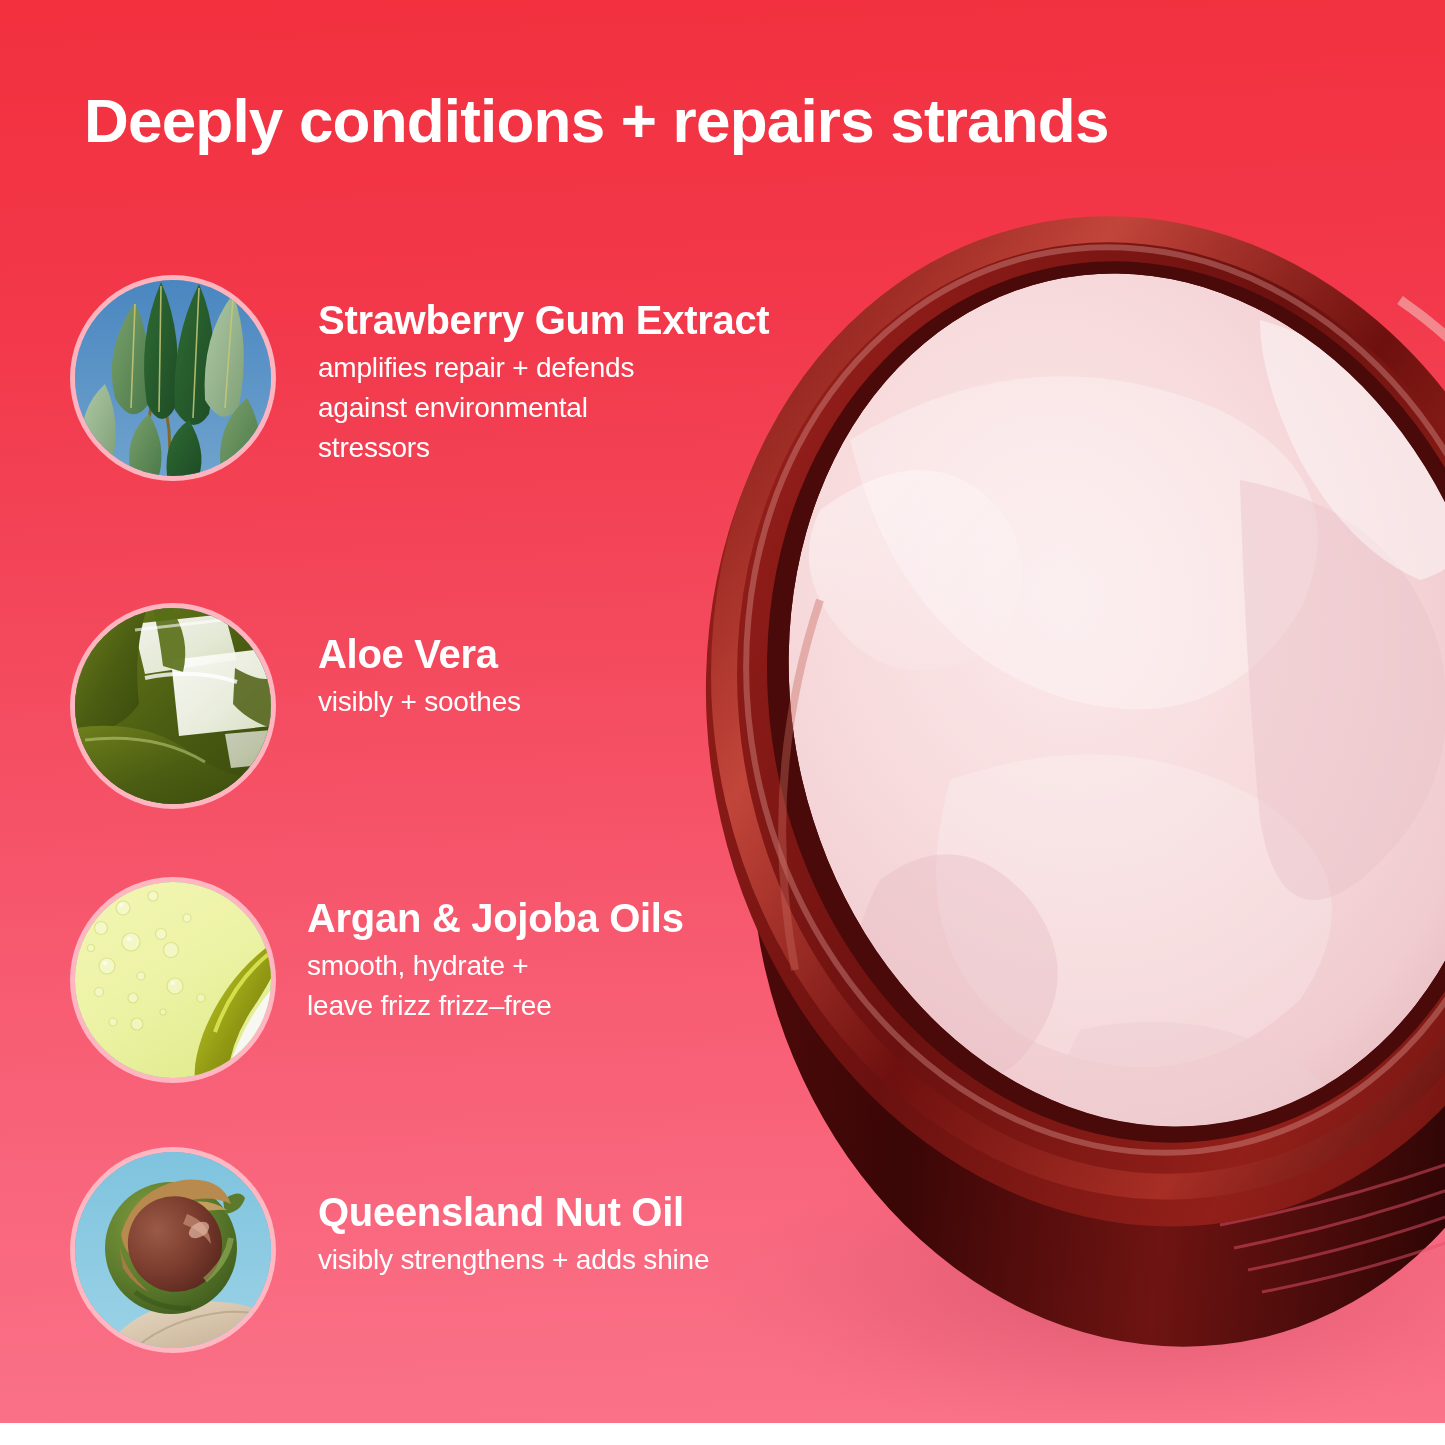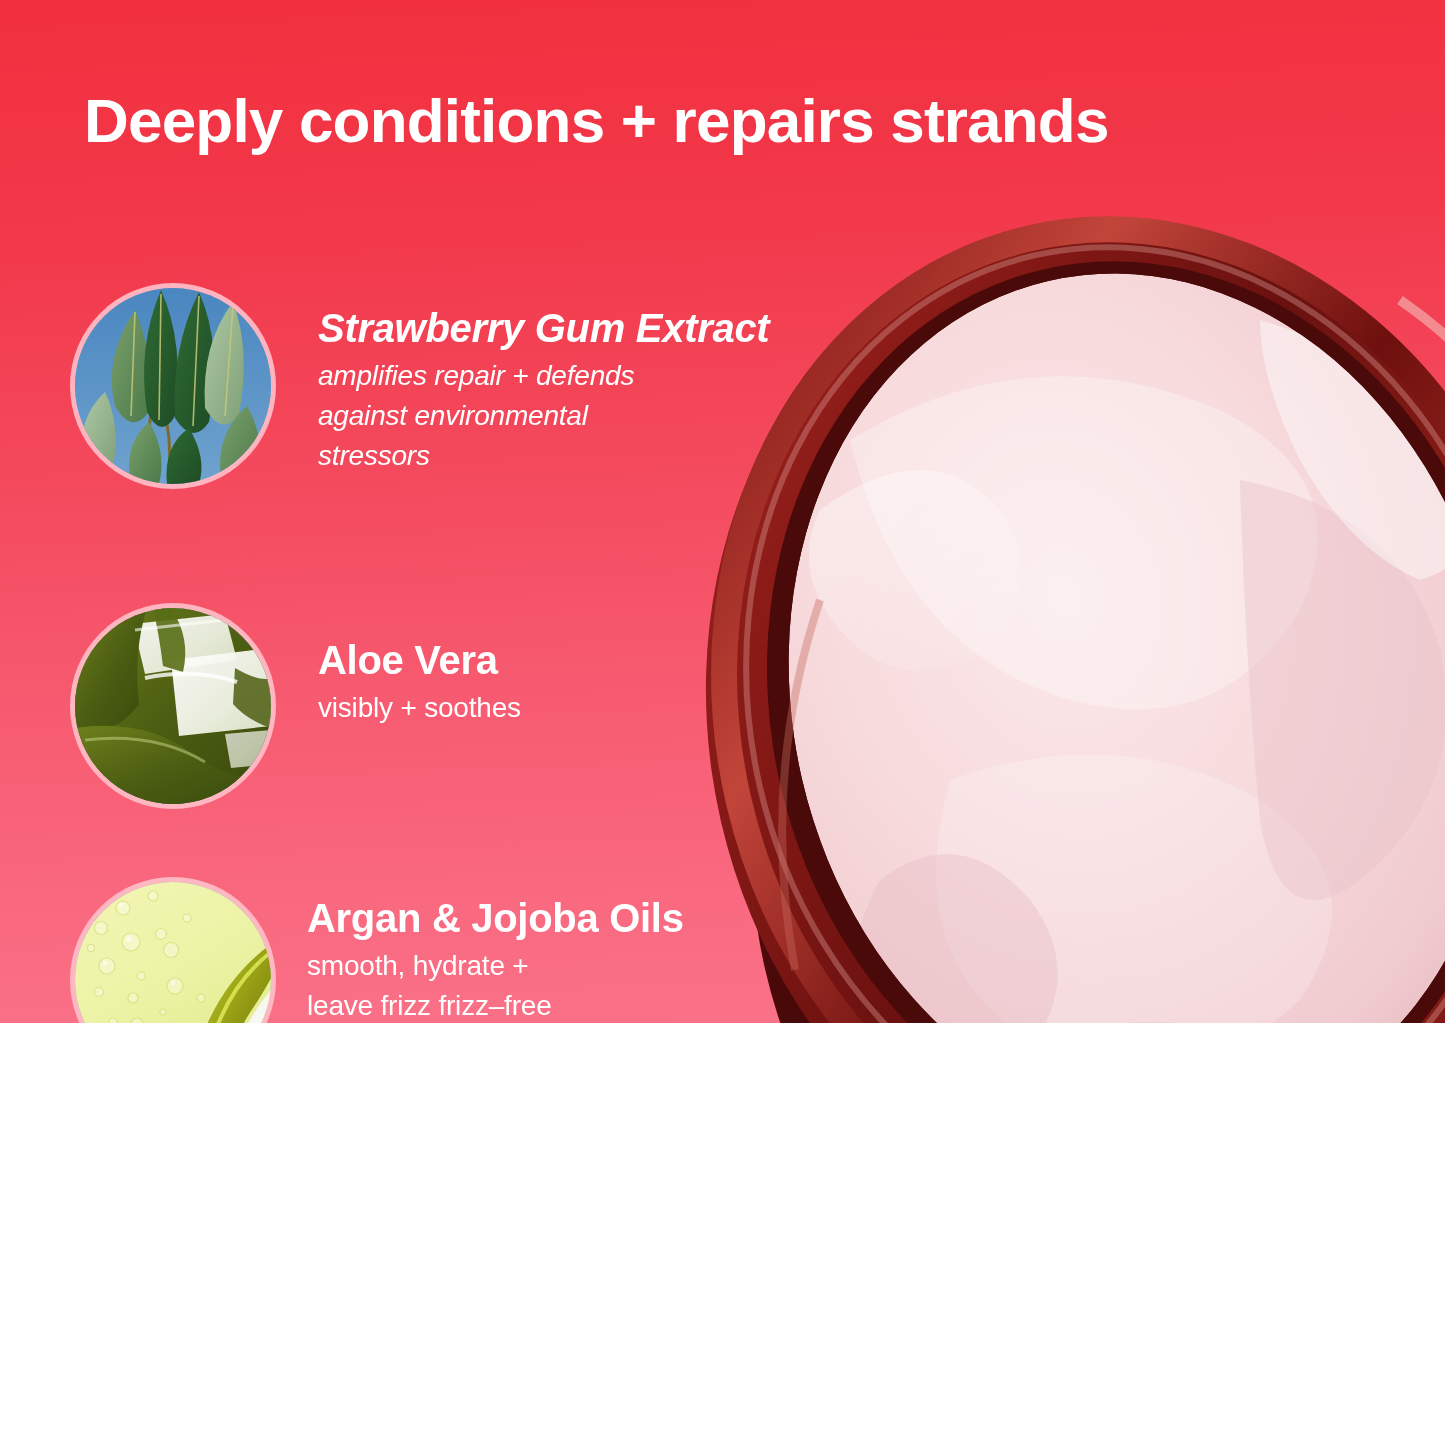--- a/index.html
+++ b/index.html
@@ -3,21 +3,21 @@
 <meta charset="utf-8">
 <style>
   html, body {
     margin: 0;
     padding: 0;
     background: #ffffff;
   }
   #canvas {
     position: relative;
     width: 1445px;
-    height: 1023px;
+    height: 1423px;
     overflow: hidden;
     font-family: "Liberation Sans", sans-serif;
     background: linear-gradient(178deg, #F2303E 0%, #F2384A 22%, #F44A5E 46%, #F75C72 68%, #F9687F 84%, #FA7389 100%);
   }
 
   
   #title {
     position: absolute;
     left: 84px;
     top: 88px;
@@ -71,24 +71,24 @@
   .ing-desc {
     font-size: 28px;
     font-weight: normal;
     letter-spacing: -0.2px;
     line-height: 1.42;
     margin-top: 6px;
     white-space: pre-line;
   }
 
   
-  #row-0 { top: 288px; font-style: italic; }
+  #row-0 { top: 280px; }
   #row-0 .ing-text { margin-top: 18px; }
   #row-1 { top: 608px; }
-  #row-1 .ing-text { margin-top: 30px; }
+  #row-1 .ing-text { margin-top: 24px; }
   #row-2 { top: 882px; }
   #row-2 .ing-text { margin-top: 14px; margin-left: 36px; }
   #row-3 { top: 1152px; }
   #row-3 .ing-text { margin-top: 38px; }
 
   
   #jar-photo {
     position: absolute;
     left: 700px;
     top: 180px;
@@ -374,16 +374,20 @@
           <path d="M56 104 Q 62 72 96 56 Q 130 42 152 58 Q 126 56 100 70 Q 70 86 66 112 Z" fill="#D2A468" opacity="0.85"></path>
 
           <ellipse cx="100" cy="92" rx="47" ry="48" transform="rotate(-22 100 92)" fill="url(#nutGrad)"></ellipse>
           <path d="M112 62 Q 134 70 136 92 Q 126 78 108 72 Z" fill="#C08A72" opacity="0.75"></path>
           <ellipse cx="124" cy="78" rx="11" ry="7" transform="rotate(-30 124 78)" fill="#E3B6A2" opacity="0.7"></ellipse>
 
           <path d="M130 128 Q 152 110 156 86" stroke="#9DBB5E" stroke-opacity="0.55" stroke-width="6" fill="none"></path>
           <path d="M60 140 Q 84 158 116 156" stroke="#2F4A14" stroke-opacity="0.4" stroke-width="5" fill="none"></path>
         </svg>
       </div>
+      <div class="ing-text">
+        <div class="ing-name">Queensland Nut Oil</div>
+        <div class="ing-desc">visibly strengthens + adds shine</div>
+      </div>
     </div>
 
   </div>
 </div>
 
 </body></html>

